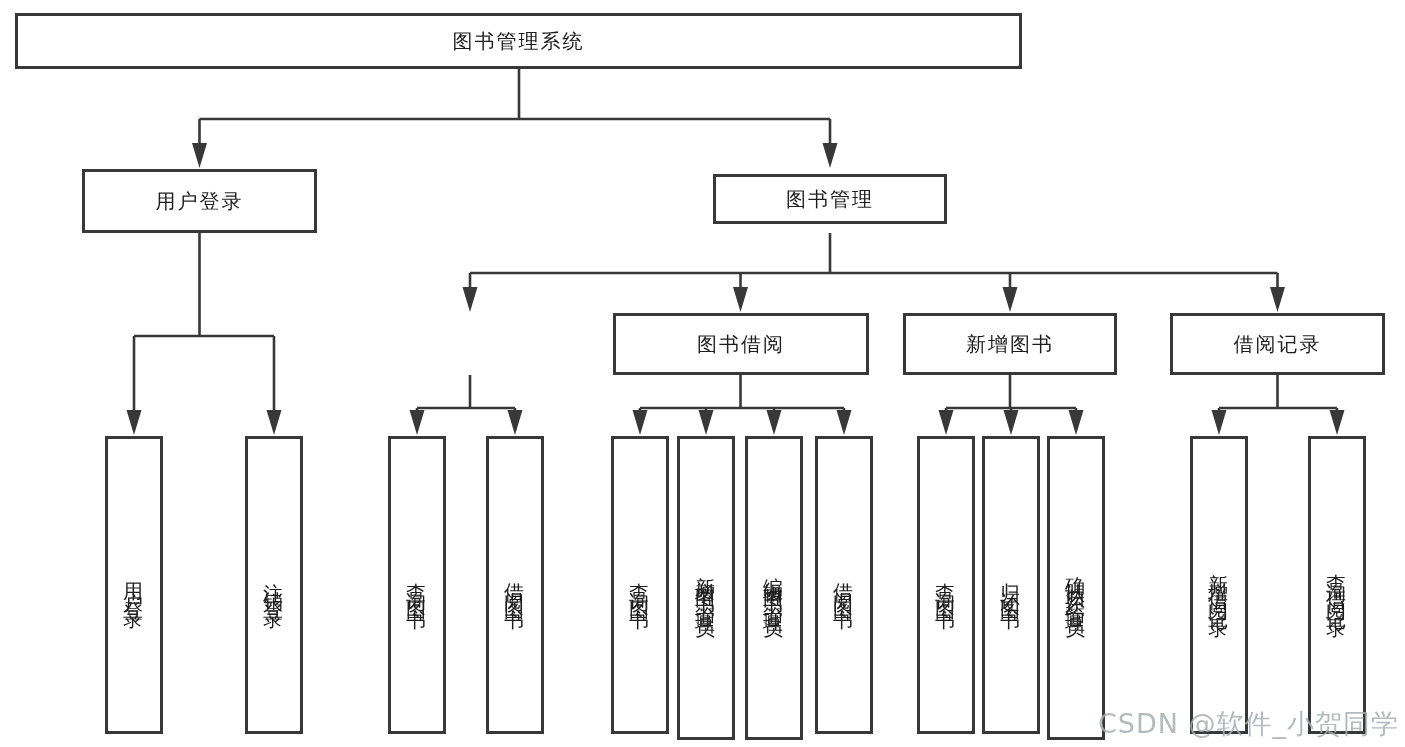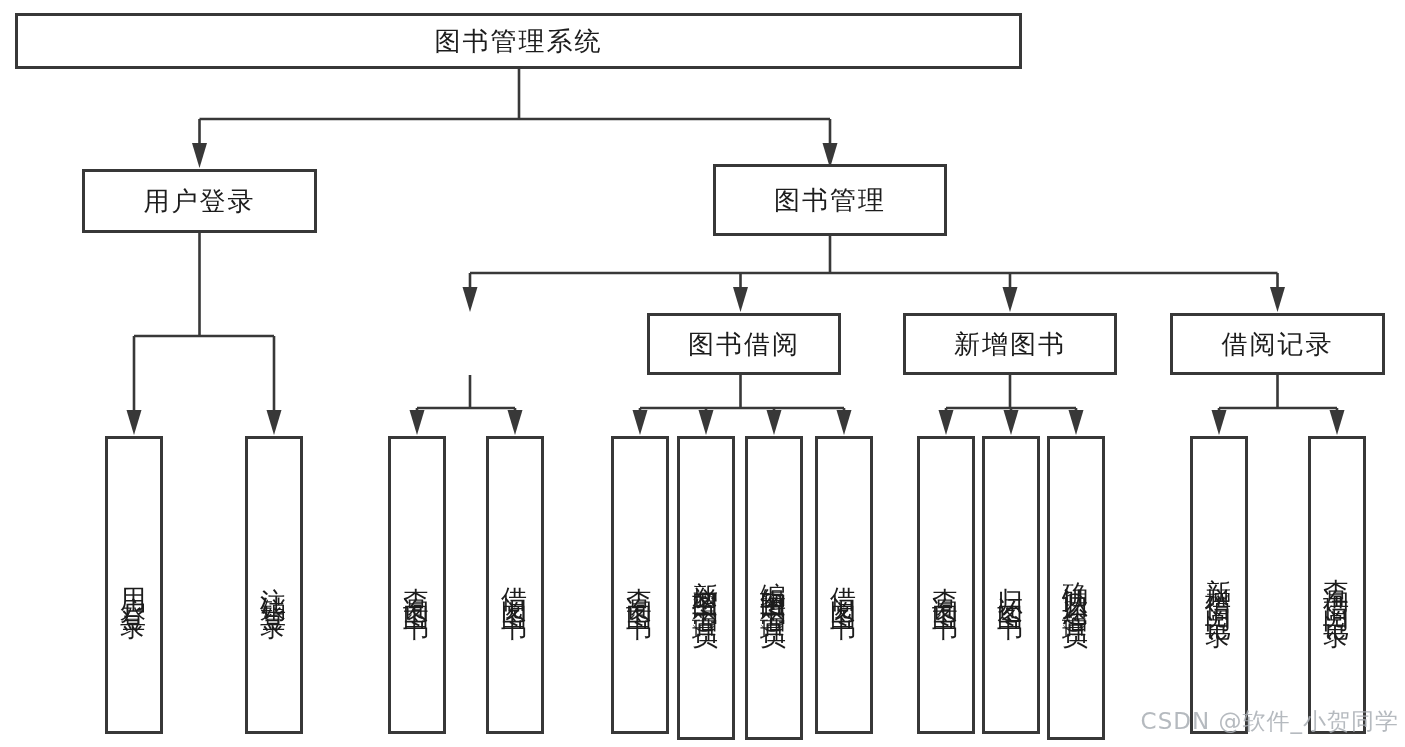--- a/index.html
+++ b/index.html
@@ -19,38 +19,38 @@
   svg.connectors{position:absolute;left:0;top:0;}
   .node{
     position:absolute;
     box-sizing:border-box;
     border:3px solid var(--line);
     background:var(--bg);
     display:flex;align-items:center;justify-content:center;
     color:var(--text);
   }
   .node .lbl{
-    font-size:26px;
+    font-size:20px;
     letter-spacing:2px;
     color:var(--text);
     white-space:nowrap;
   }
   .leaf{top:436px;width:58px;height:298px;}
   .leaf.tall{height:304px;}
   .leaf .lbl{
     writing-mode:vertical-rl;
     text-orientation:mixed;
     letter-spacing:9px;
     white-space:normal;
   }
   .leaf.tall .lbl{letter-spacing:6px;}
   .watermark{
     position:absolute;
     right:6px;top:706px;
-    font-size:23px;
+    font-size:27px;
     letter-spacing:1px;
     color:var(--wm);
     opacity:.85;
     white-space:nowrap;
   }
 </style>
 </head>
 <body>
 
 <div class="canvas">
@@ -121,25 +121,25 @@
     </g>
   </svg>
 
   <div class="node" style="left:15px;top:13px;width:1007px;height:56px">
     <span class="lbl">图书管理系统</span>
   </div>
 
   <div class="node" style="left:82px;top:169px;width:235px;height:64px">
     <span class="lbl">用户登录</span>
   </div>
-  <div class="node" style="left:713px;top:164px;width:234px;height:72px">
+  <div class="node" style="left:713px;top:174px;width:234px;height:50px">
     <span class="lbl">图书管理</span>
   </div>
 
-  <div class="node" style="left:647px;top:313px;width:194px;height:62px">
+  <div class="node" style="left:613px;top:313px;width:256px;height:62px">
     <span class="lbl">图书借阅</span>
   </div>
   <div class="node" style="left:903px;top:313px;width:214px;height:62px">
     <span class="lbl">新增图书</span>
   </div>
   <div class="node" style="left:1170px;top:313px;width:215px;height:62px">
     <span class="lbl">借阅记录</span>
   </div>
 
   <div class="node leaf" style="left:105px">

